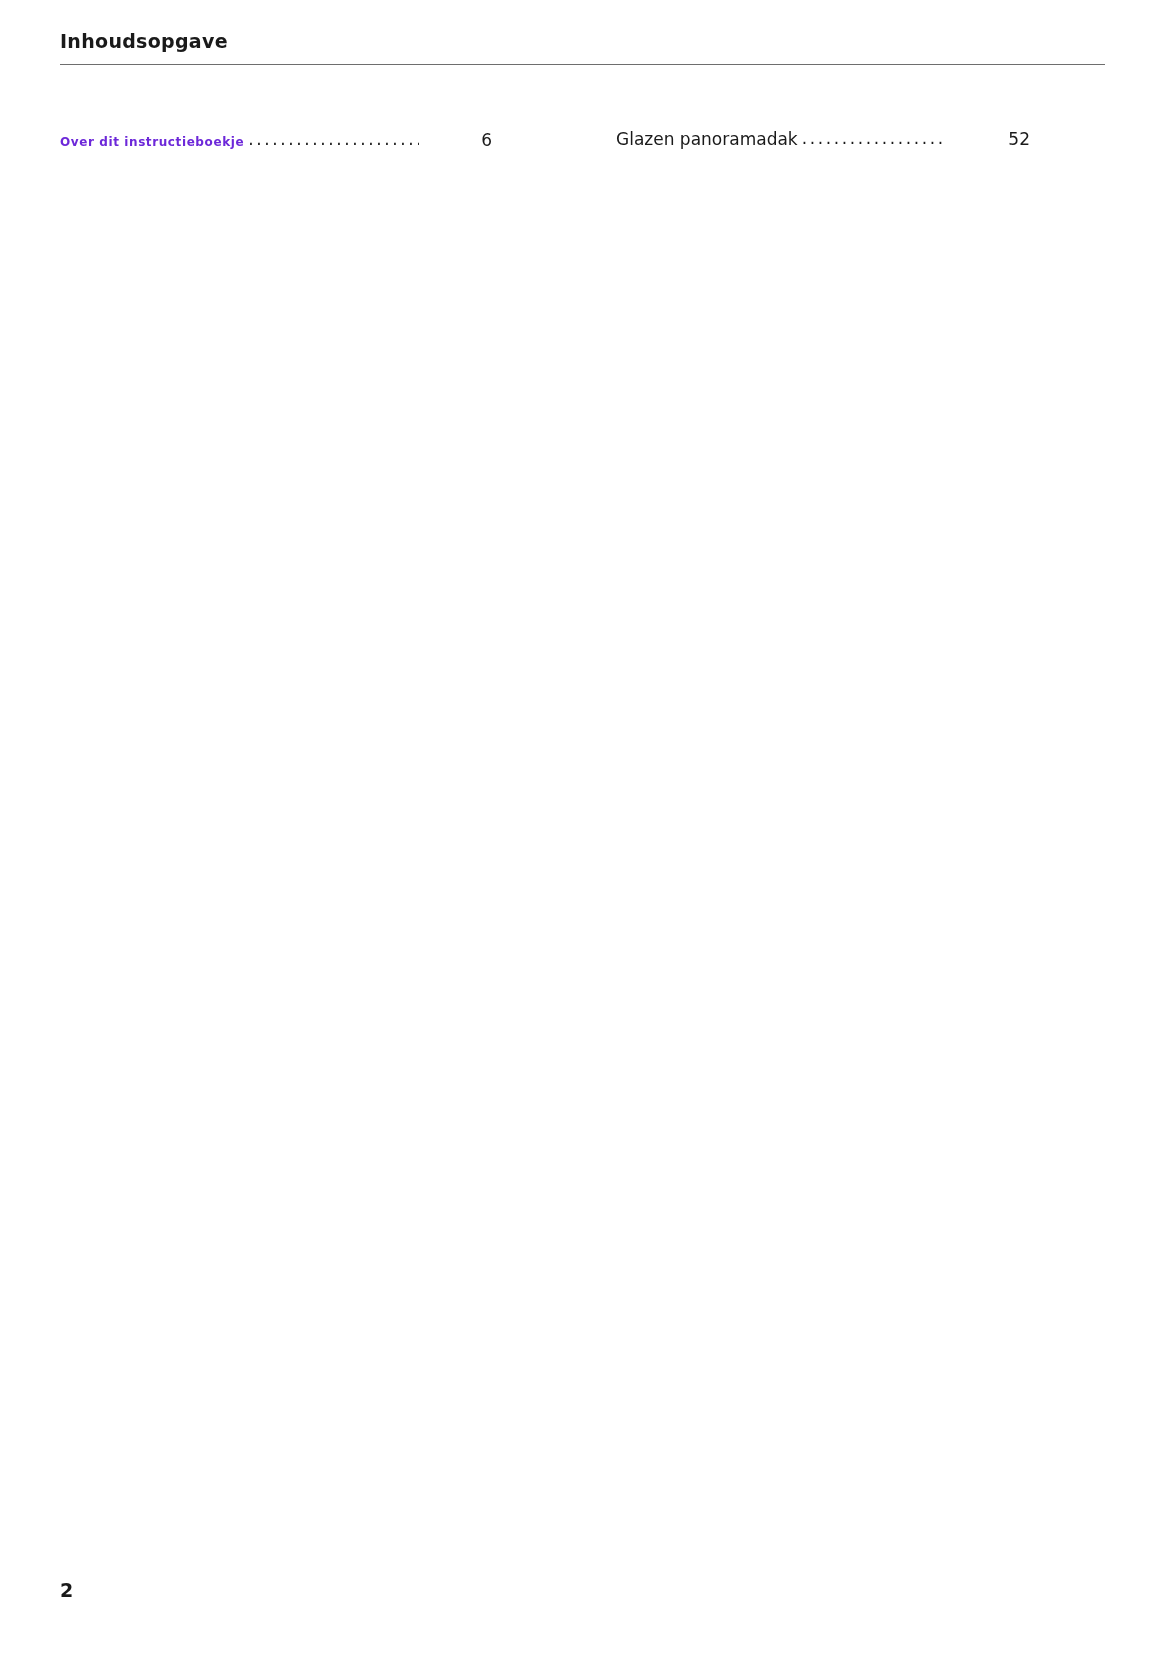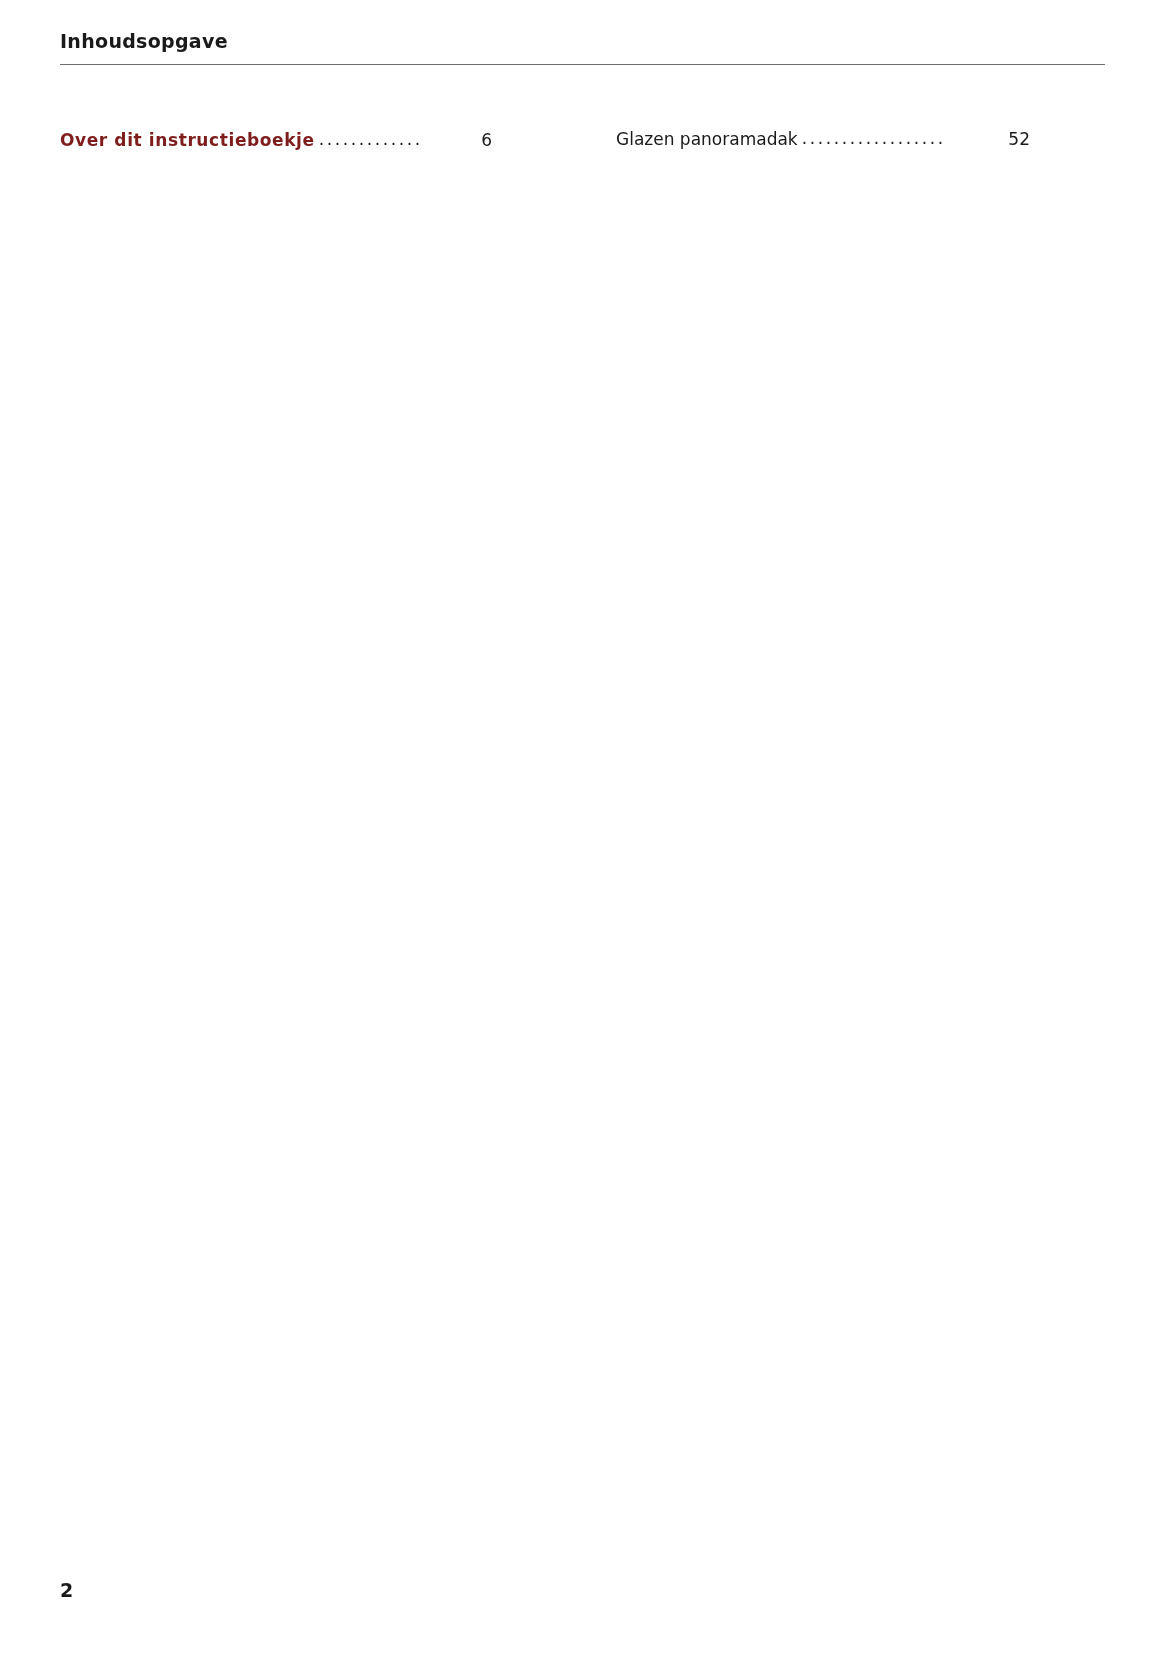--- a/index.html
+++ b/index.html
@@ -63,23 +63,23 @@
     position: relative;
     top: -1px;
   }
   .entry .page {
     flex: 0 0 44px;
     text-align: right;
   }
   
   .lvl-h1 > .label {
     font-weight: bold;
-    font-size: 17px;
+    font-size: 12px;
     letter-spacing: 0.6px;
-    color: #7f1d1d;
+    color: #6d28d9;
     margin-top: 8px;
   }
   .lvl-h1 { line-height: 31px; }
   .lvl-h1 > .page { font-weight: normal; font-size: 17px; }
   .lvl-item > .label {
     font-size: 17px;
     color: #1a1a1a;
     padding-left: 18px;
     text-align: center;
   }

